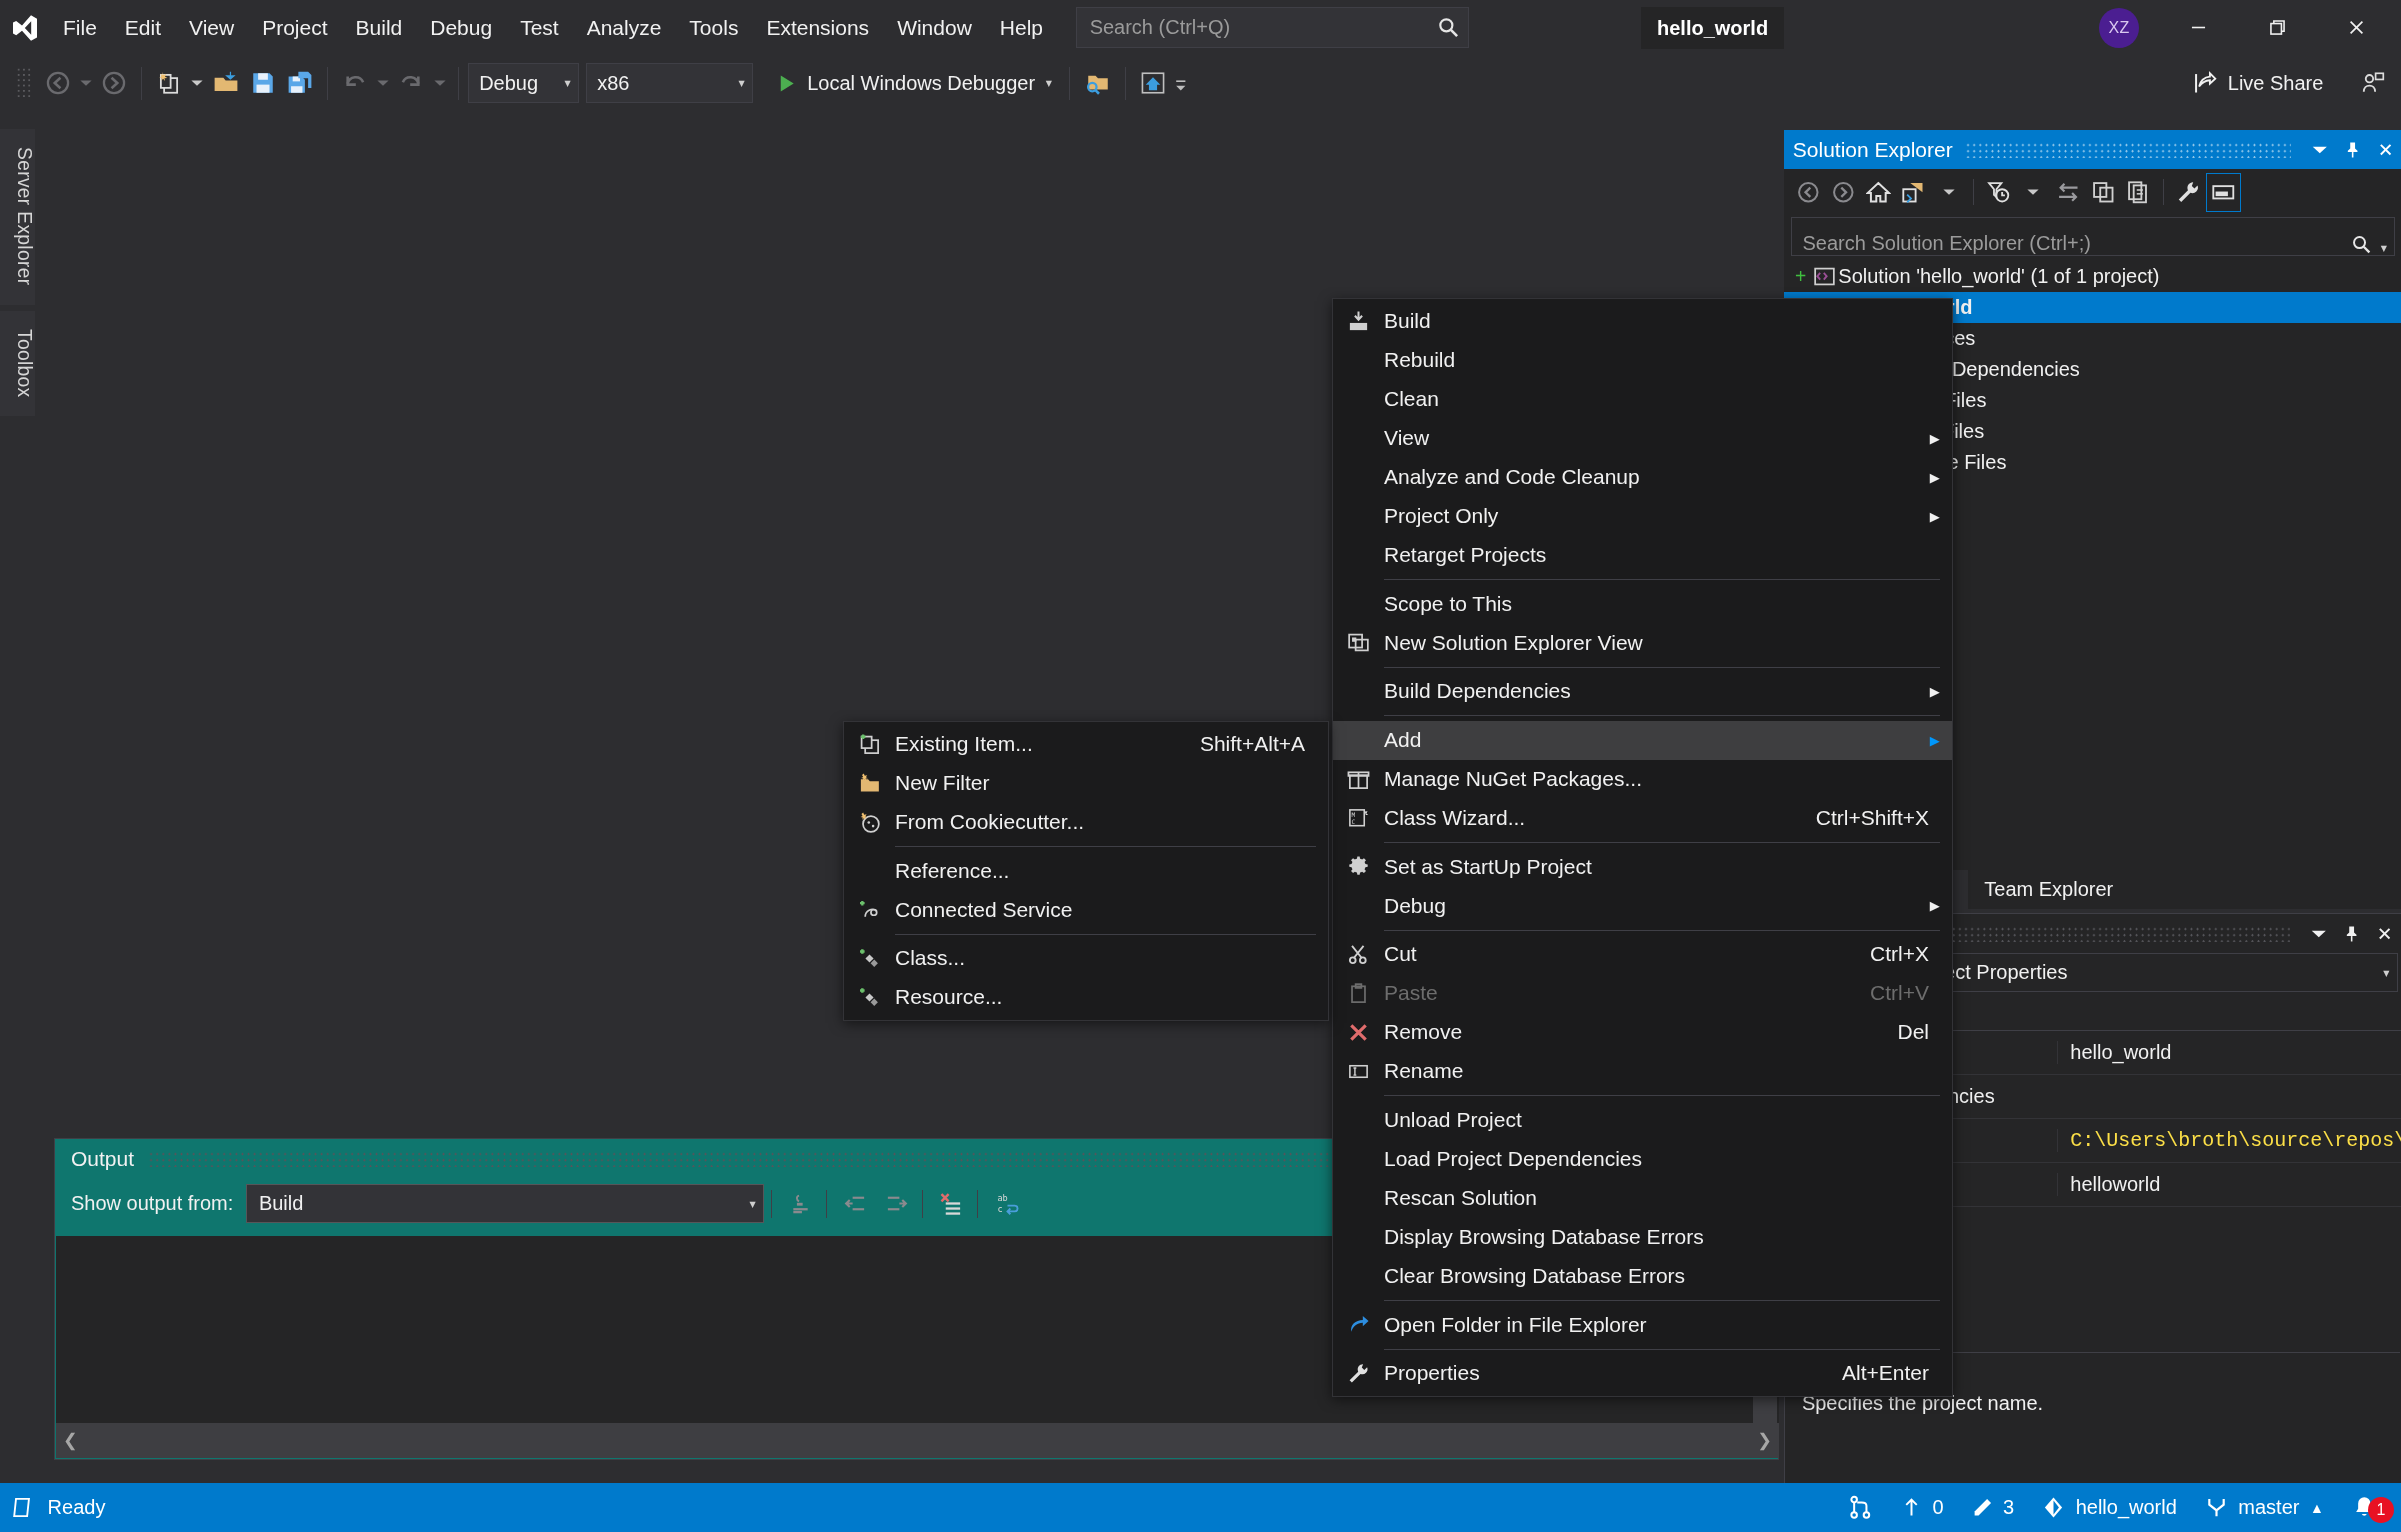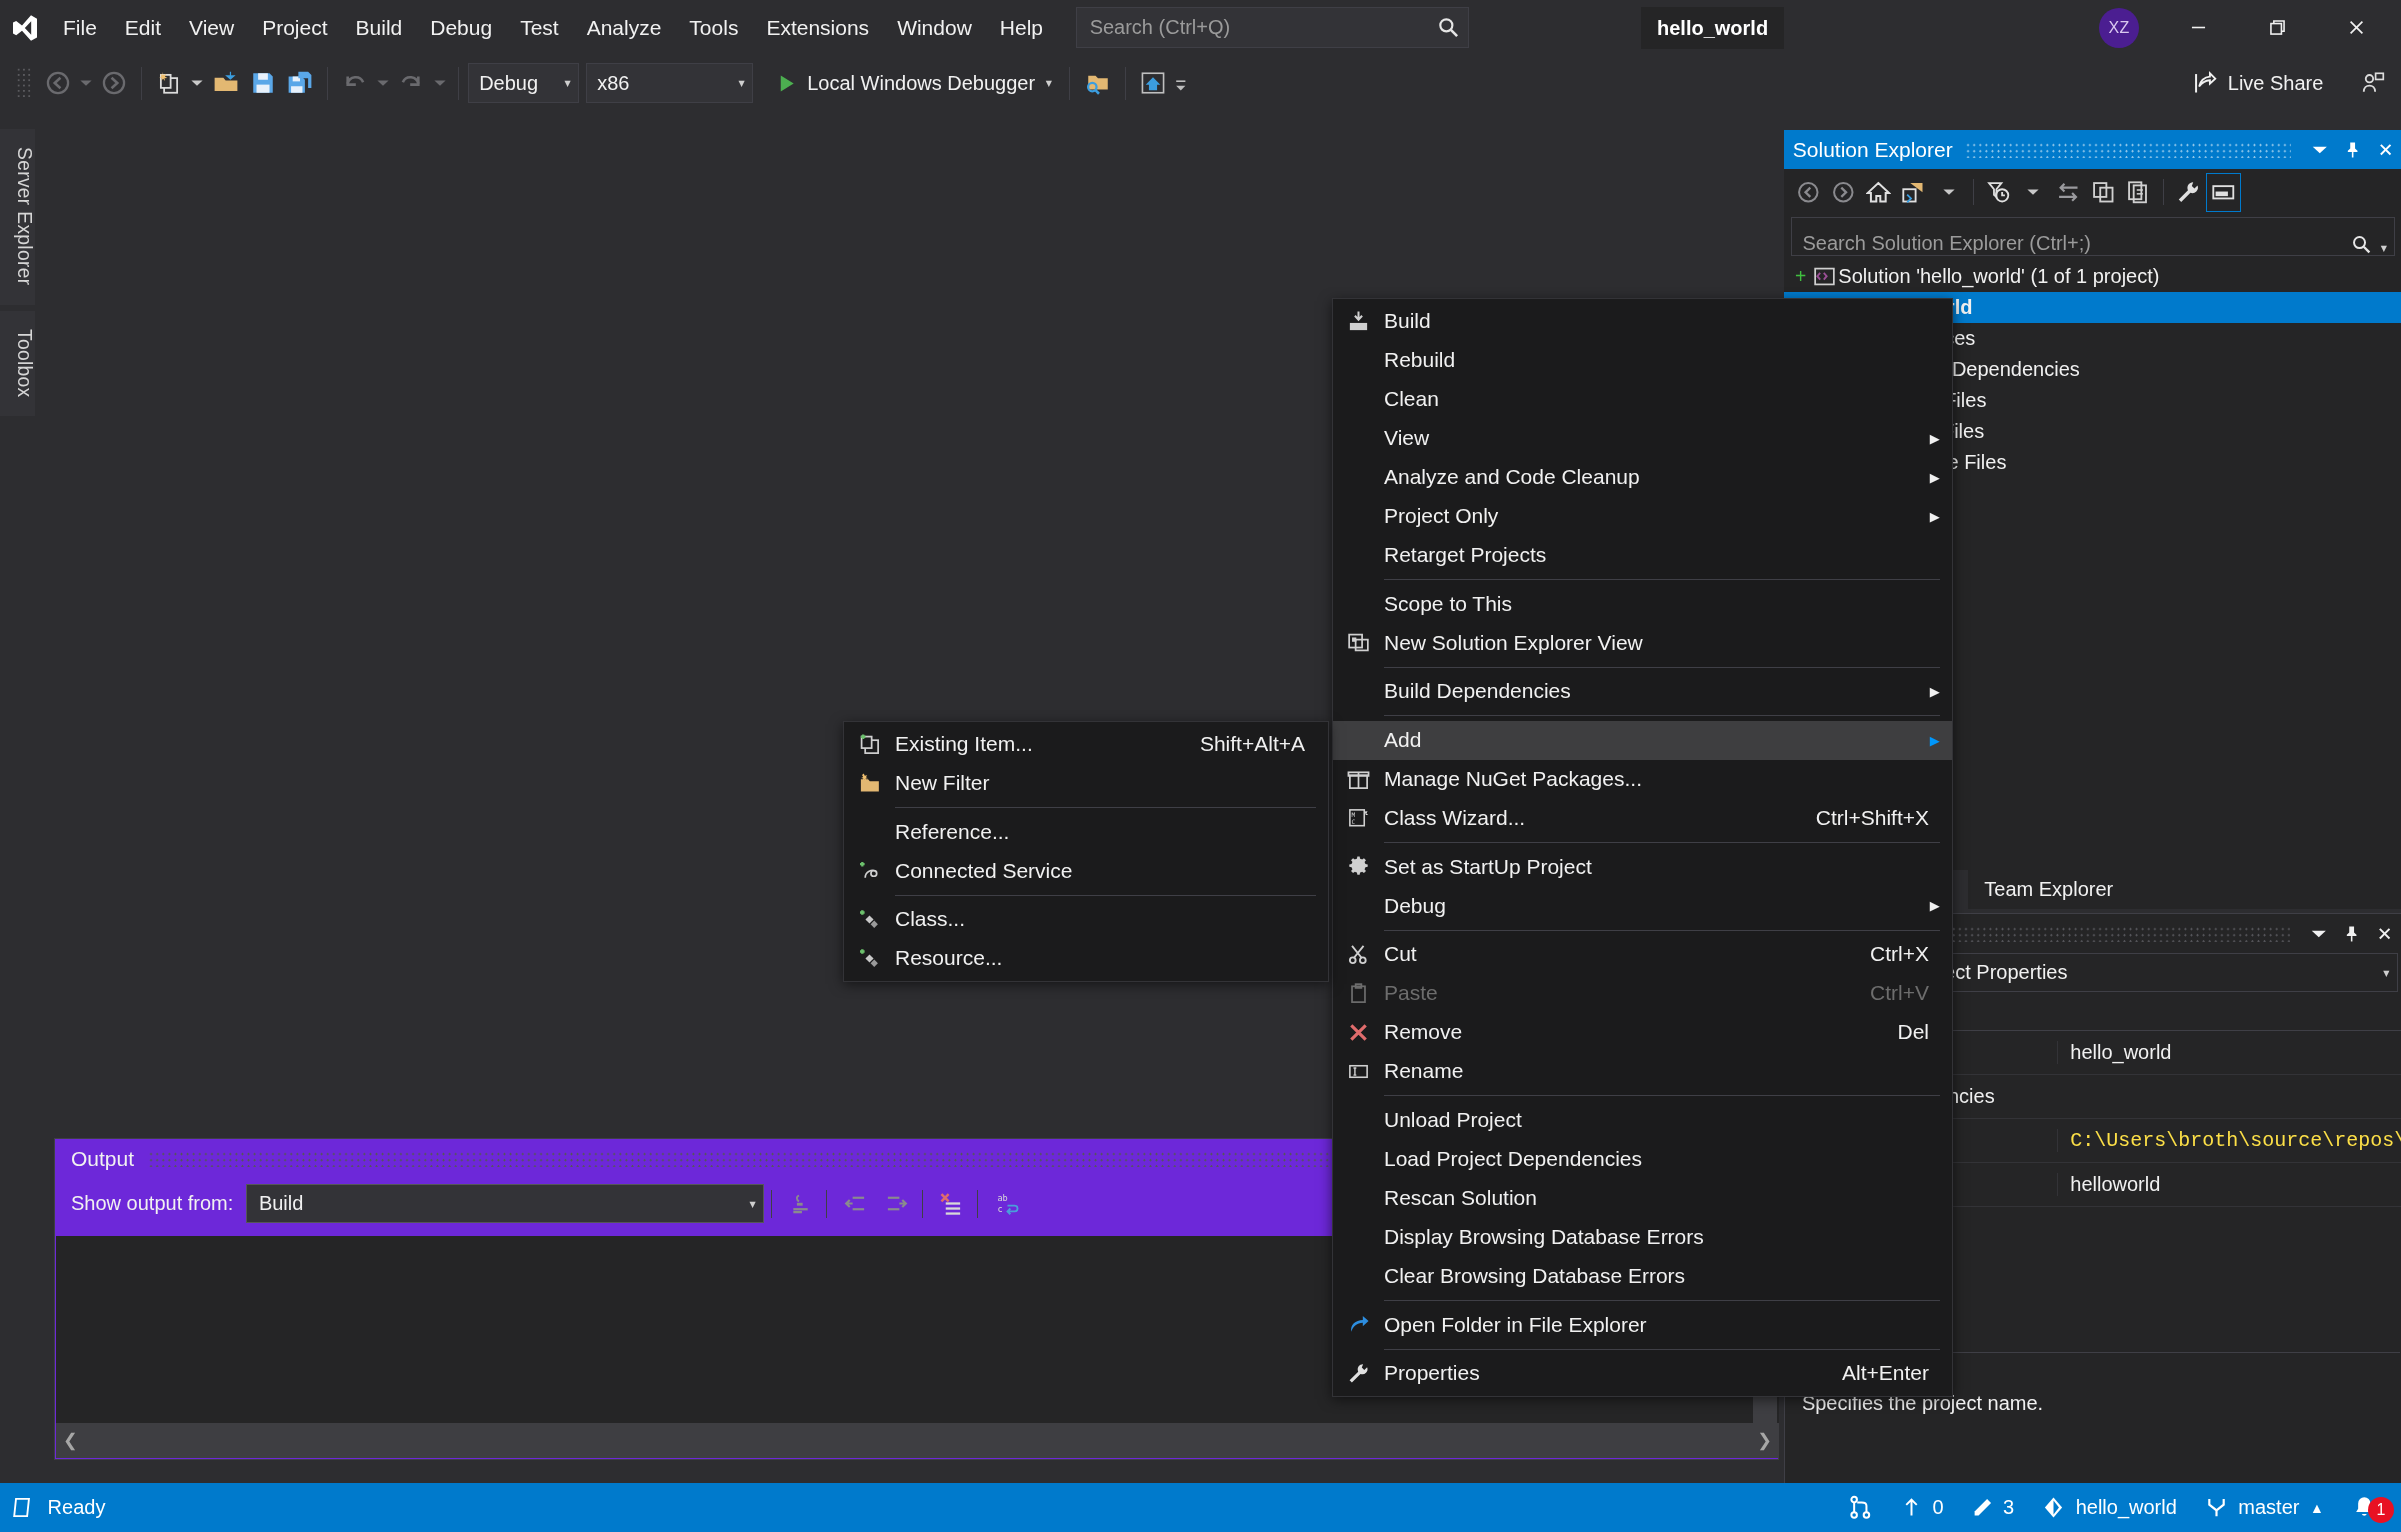--- a/index.html
+++ b/index.html
@@ -76,21 +76,21 @@
   }
   #vtab-server { top: 17.6px; height: 176px; }
   #vtab-toolbox { top: 200px; height: 105px; }
 
   
   .workspace { position: absolute; top: 111px; left: 35px; width: 1755px; height: 1018px; background: #2d2d30; }
 
   
   .output-panel {
     position: absolute; left: 54px; top: 1138px; width: 1725px; height: 322px;
-    background: #6d28d9; border: 0.9px solid #3f3f46;
+    background: #0f766e; border: 0.9px solid #3f3f46;
   }
   .op-title { display: flex; align-items: center; height: 40px; padding-left: 16px; }
   .op-title .t { font-size: 21px; color: #f1f1f1; }
   .op-title .dots { flex: 1; height: 16px; margin: 0 14px;
     background-image: radial-gradient(circle, #55555a 1.1px, transparent 1.1px);
     background-size: 6.1px 6.1px; }
   .op-toolbar { display: flex; align-items: center; height: 49px; padding-left: 16px; }
   .op-toolbar .lbl { font-size: 20px; color: #f1f1f1; margin-right: 12.3px; }
   .op-combo {
     width: 518px; height: 39px; background: #333337; border: 0.9px solid #565659;
@@ -861,20 +861,31 @@
     </div>
     <div class="ctx-item">
       <span class="ctx-ico">
           <svg width="23" height="23" viewBox="0 0 16 16">
             <path d="M2 13.5V5h5l1.2 1.5H14.5v7z" fill="#e3b872"></path>
             <path d="M4 1 4.7 2.6 6.4 2.2 5.5 3.6 6.9 4.4 5.3 4.6 5.6 6.2 4.5 5 3.4 6.1 3.7 4.5 2.2 4.2 3.6 3.4 2.8 2z" fill="#f0c070"></path>
           </svg>
         </span>
       <span class="ctx-lbl">New Filter</span>
     </div>
+    <div class="ctx-item">
+      <span class="ctx-ico">
+          <svg width="23" height="23" viewBox="0 0 16 16">
+            <circle cx="9" cy="9" r="5.5" fill="none" stroke="#d0d0d0" stroke-width="1.2"></circle>
+            <circle cx="7.5" cy="8" r=".9" fill="#d0d0d0"></circle>
+            <circle cx="10.5" cy="10.5" r=".9" fill="#d0d0d0"></circle>
+            <path d="M3.6 1 4.3 2.6 6 2.2 5.1 3.6 6.5 4.4 4.9 4.6 5.2 6.2 4.1 5 3 6.1 3.3 4.5 1.8 4.2 3.2 3.4 2.4 2z" fill="#f0c070"></path>
+          </svg>
+        </span>
+      <span class="ctx-lbl">From Cookiecutter...</span>
+    </div>
     <div class="ctx-sep"></div>
     <div class="ctx-item">
       <span class="ctx-ico"></span>
       <span class="ctx-lbl">Reference...</span>
     </div>
     <div class="ctx-item">
       <span class="ctx-ico">
           <svg width="23" height="23" viewBox="0 0 16 16">
             <path d="M5 13a5 5 0 0 1 8-4" fill="none" stroke="#d0d0d0" stroke-width="1.2"></path>
             <circle cx="11" cy="10" r="2" fill="none" stroke="#d0d0d0" stroke-width="1.2"></circle>

